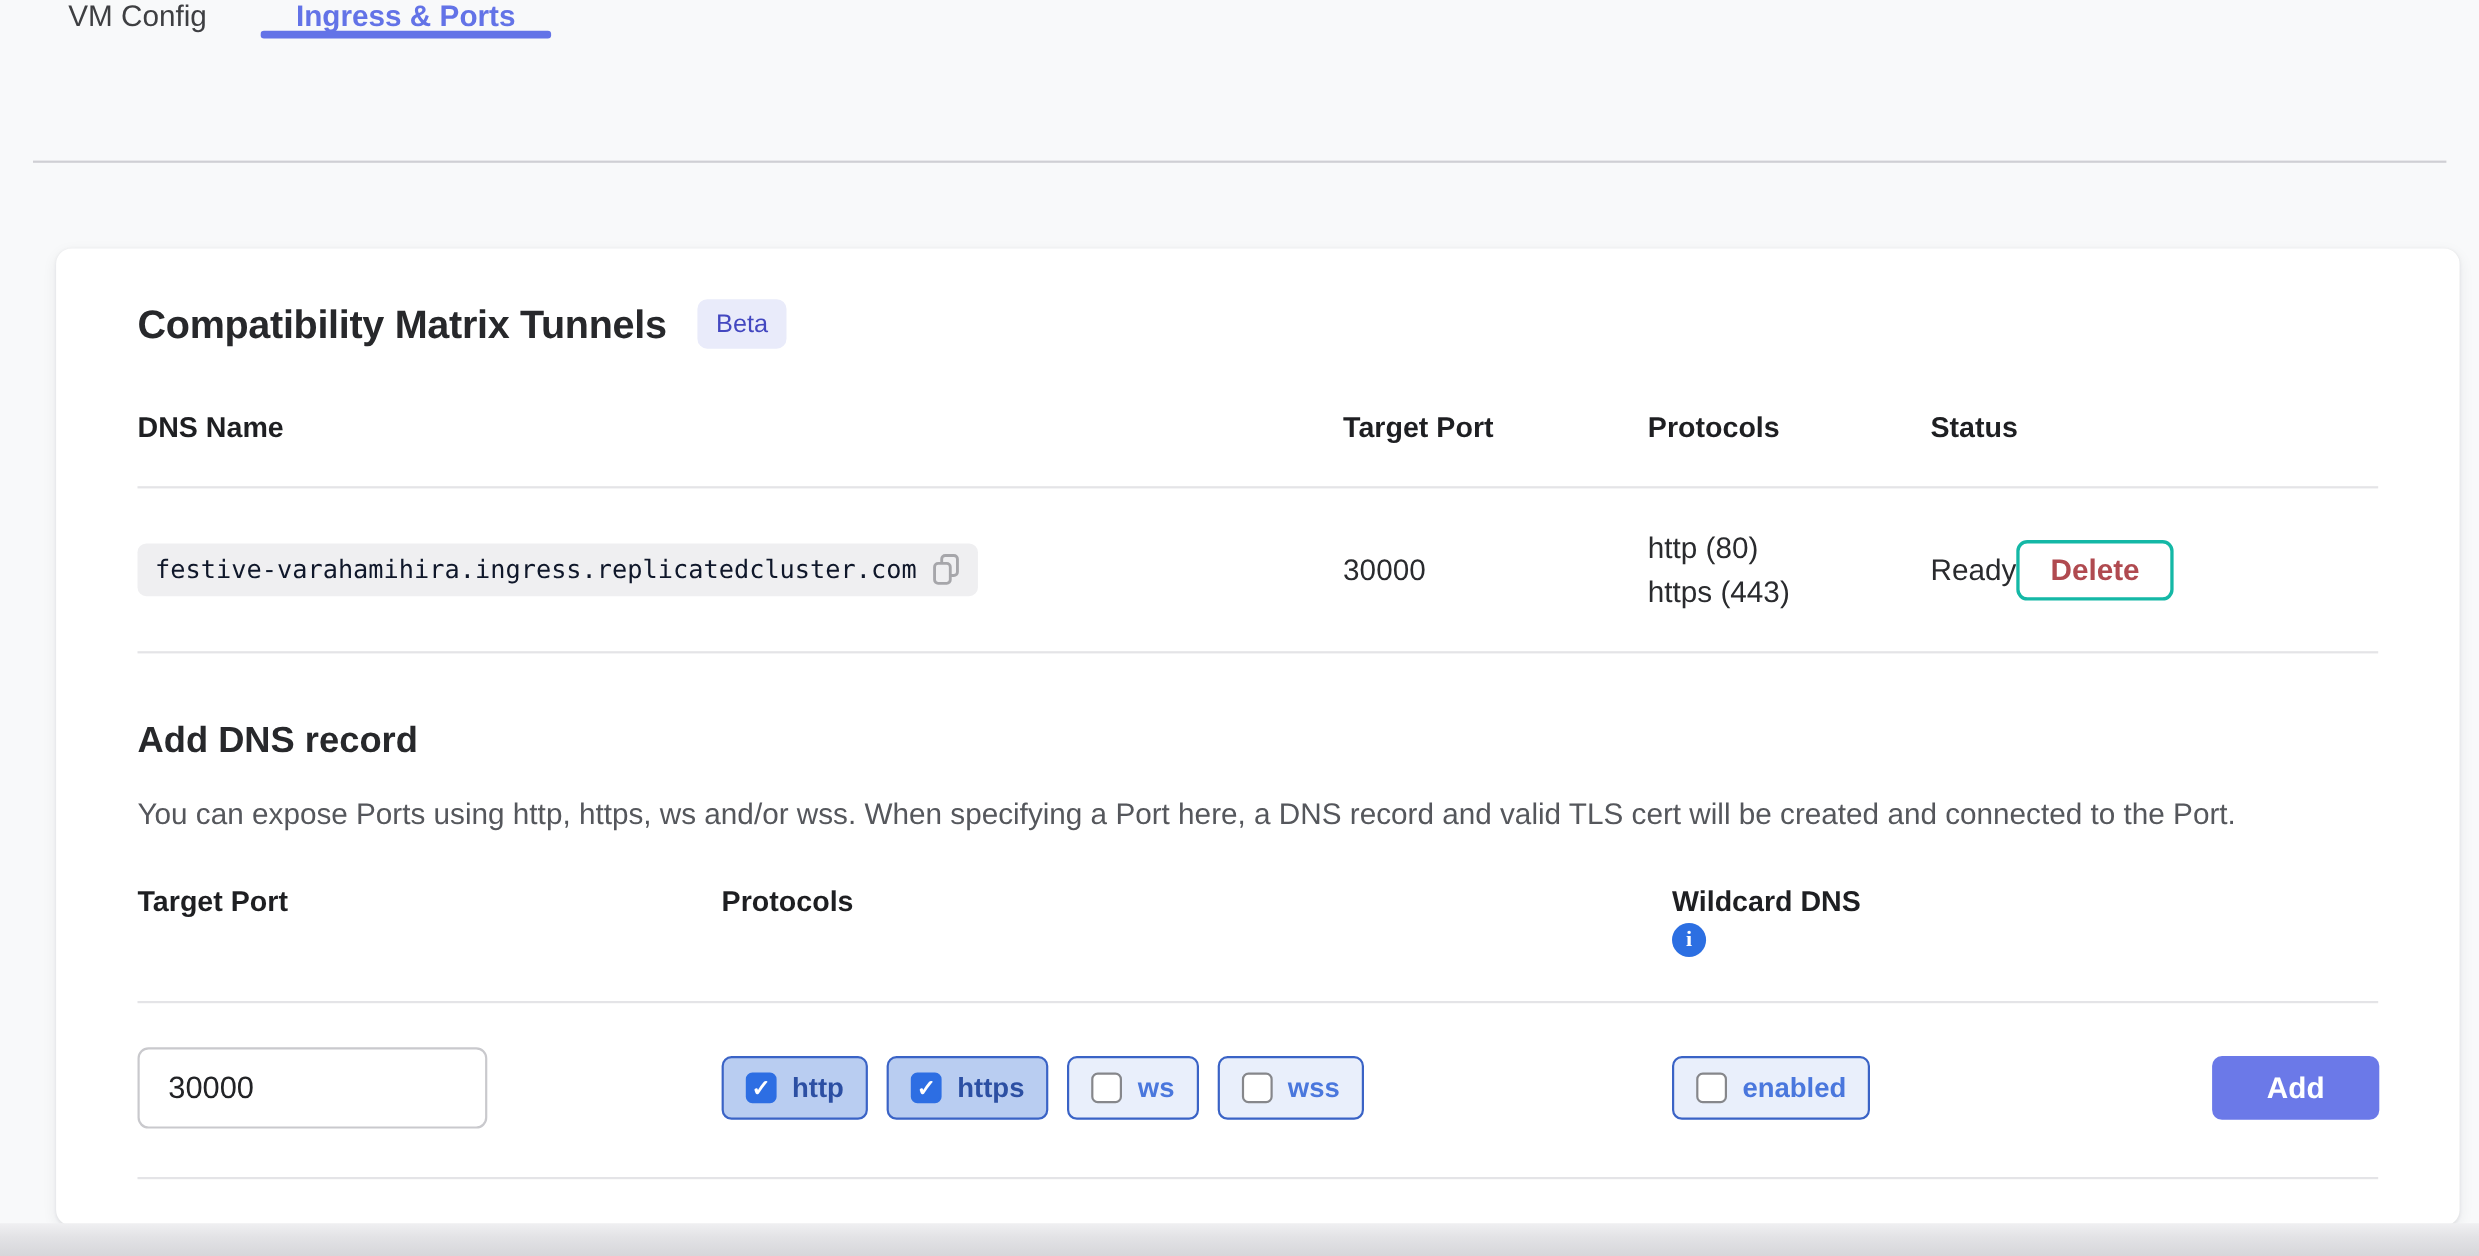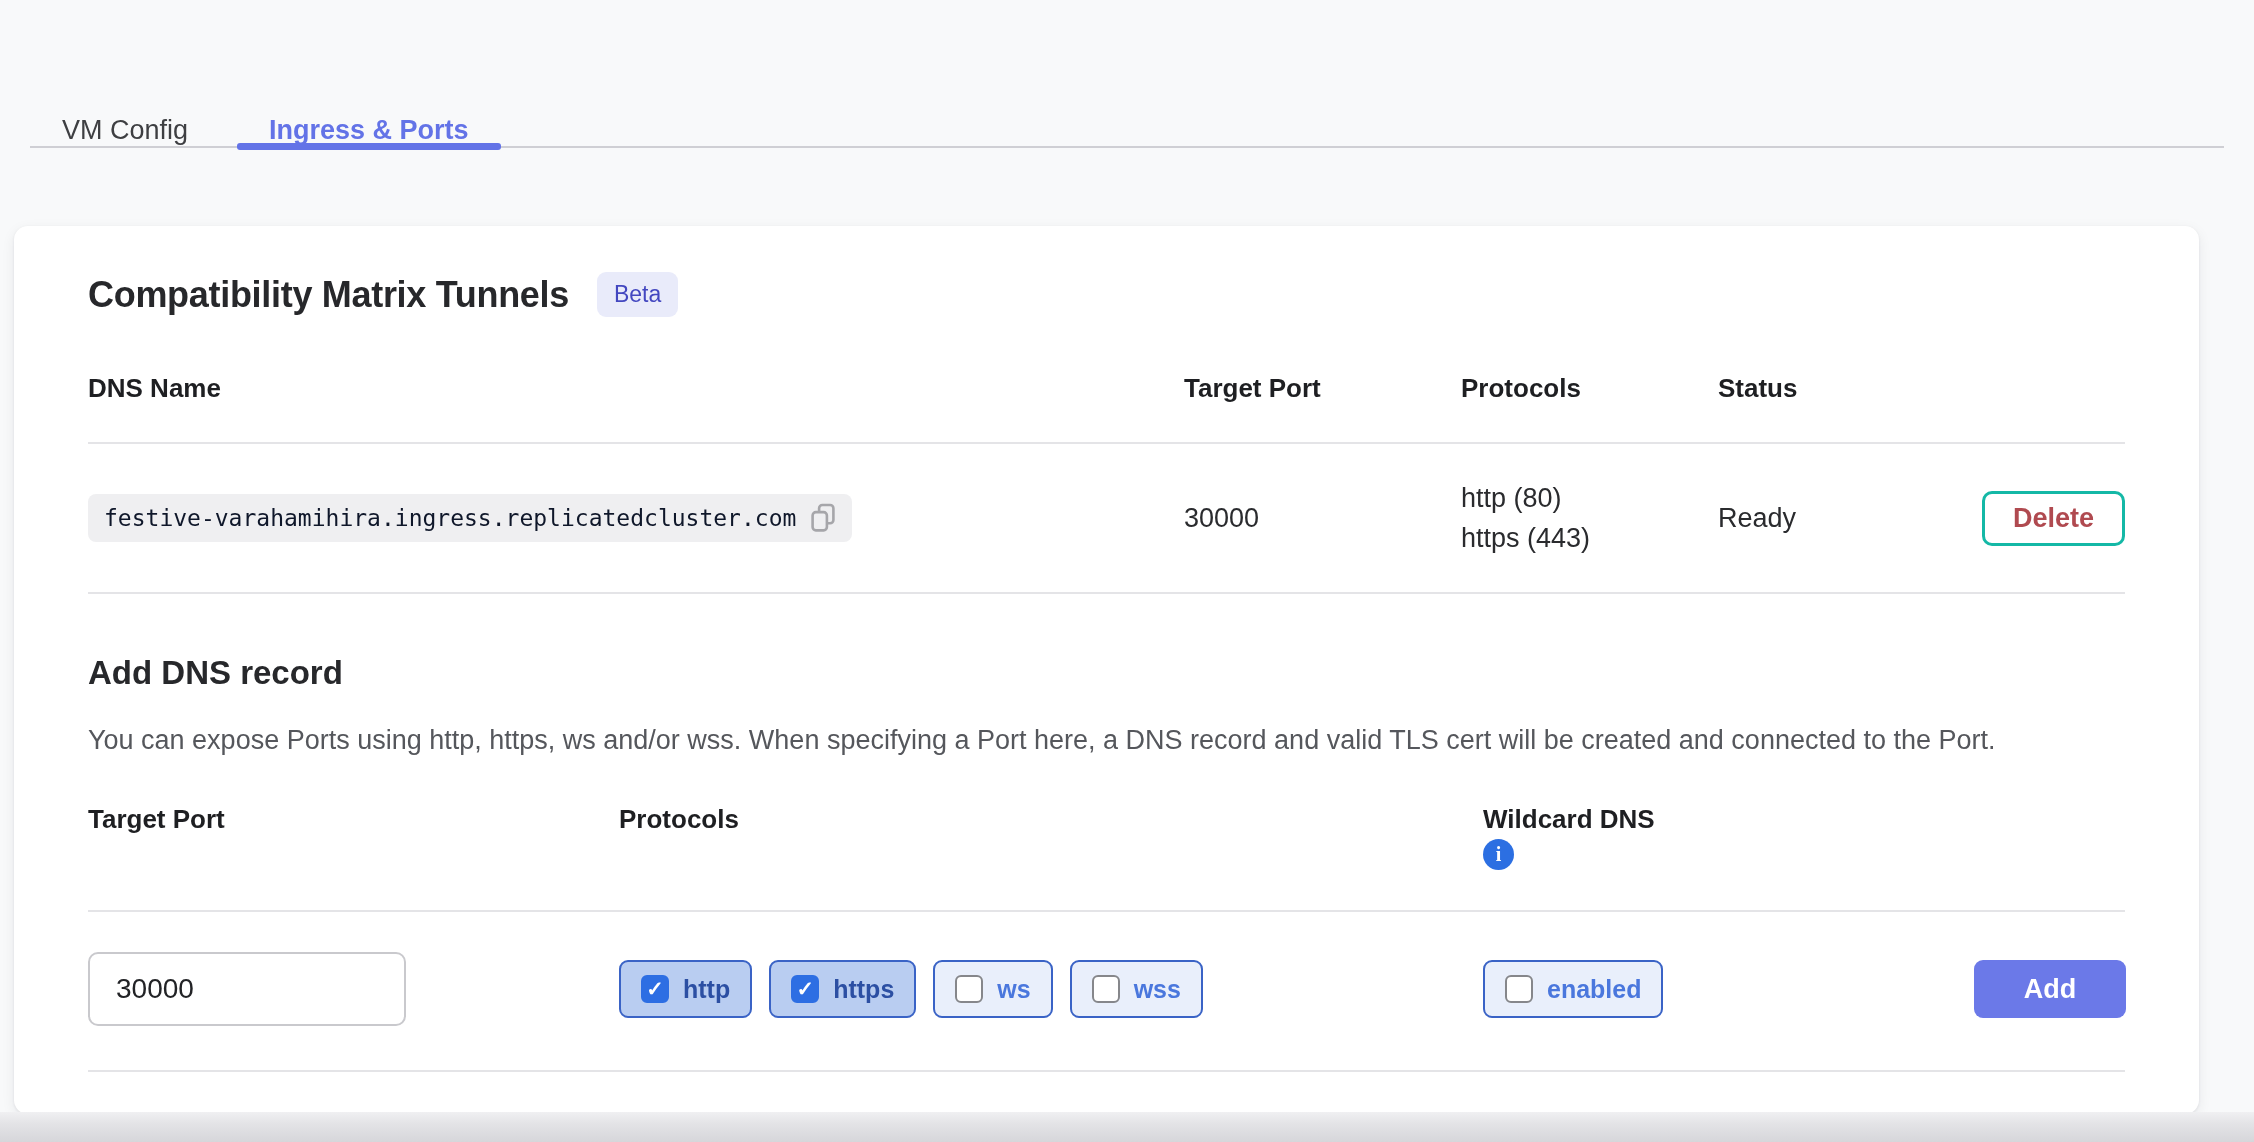--- a/index.html
+++ b/index.html
@@ -10,21 +10,21 @@
     font-family:"Liberation Sans", sans-serif;
     position:relative; overflow:hidden;
     color:#2a2b2e;
   }
 
   
   .tabbar {
     margin:0 30px;
     height:148px;
     display:flex;
-    align-items:flex-end;
+    align-items:flex-start;
     border-bottom:2px solid #cfcfd4;
   }
   .tab {
     display:flex; align-items:center;
     padding:0 32px;
     font-size:27px;
     color:#3e3f42;
     position:relative;
     cursor:pointer;
   }
@@ -34,21 +34,21 @@
     margin-left:17px;
   }
   .tab.active::after {
     content:"";
     position:absolute; left:0; right:0; bottom:-4px;
     height:7px; background:#6373e7; border-radius:3px;
   }
 
   
   .card {
-    margin:78px 36px 0 14px;
+    margin:78px 36px 0 51px;
     width:2185px;
     background:#ffffff;
     border-radius:14px;
     box-shadow:0 4px 14px rgba(30,30,40,0.07), 0 1px 3px rgba(30,30,40,0.08);
     padding:46px 74px 42px 74px;
   }
   .card-header { display:flex; align-items:center; gap:28px; }
   .card-title { margin:0; font-size:36px; font-weight:bold; color:#27282b; letter-spacing:-0.3px; }
   .beta-badge {
     background:#e9ebfa; color:#4347c0;
@@ -71,21 +71,21 @@
   }
   .dns-pill {
     display:inline-flex; align-items:center; gap:14px;
     background:#efeff1; border-radius:8px;
     padding:9px 16px;
     font-family:"DejaVu Sans Mono", monospace;
     font-size:23px; color:#0f172a;
     max-width:100%;
   }
   .proto-lines { line-height:40px; }
-  .status-action { display:flex; align-items:center; justify-content:space-between; }
+  .status-action { display:flex; align-items:center; justify-content:flex-start; }
   .delete-btn {
     background:#ffffff;
     border:3px solid #14b8a6;
     color:#b04a50;
     font-weight:bold; font-size:27px;
     border-radius:10px;
     padding:9px 28px;
     cursor:pointer;
     font-family:"Liberation Sans", sans-serif;
   }

